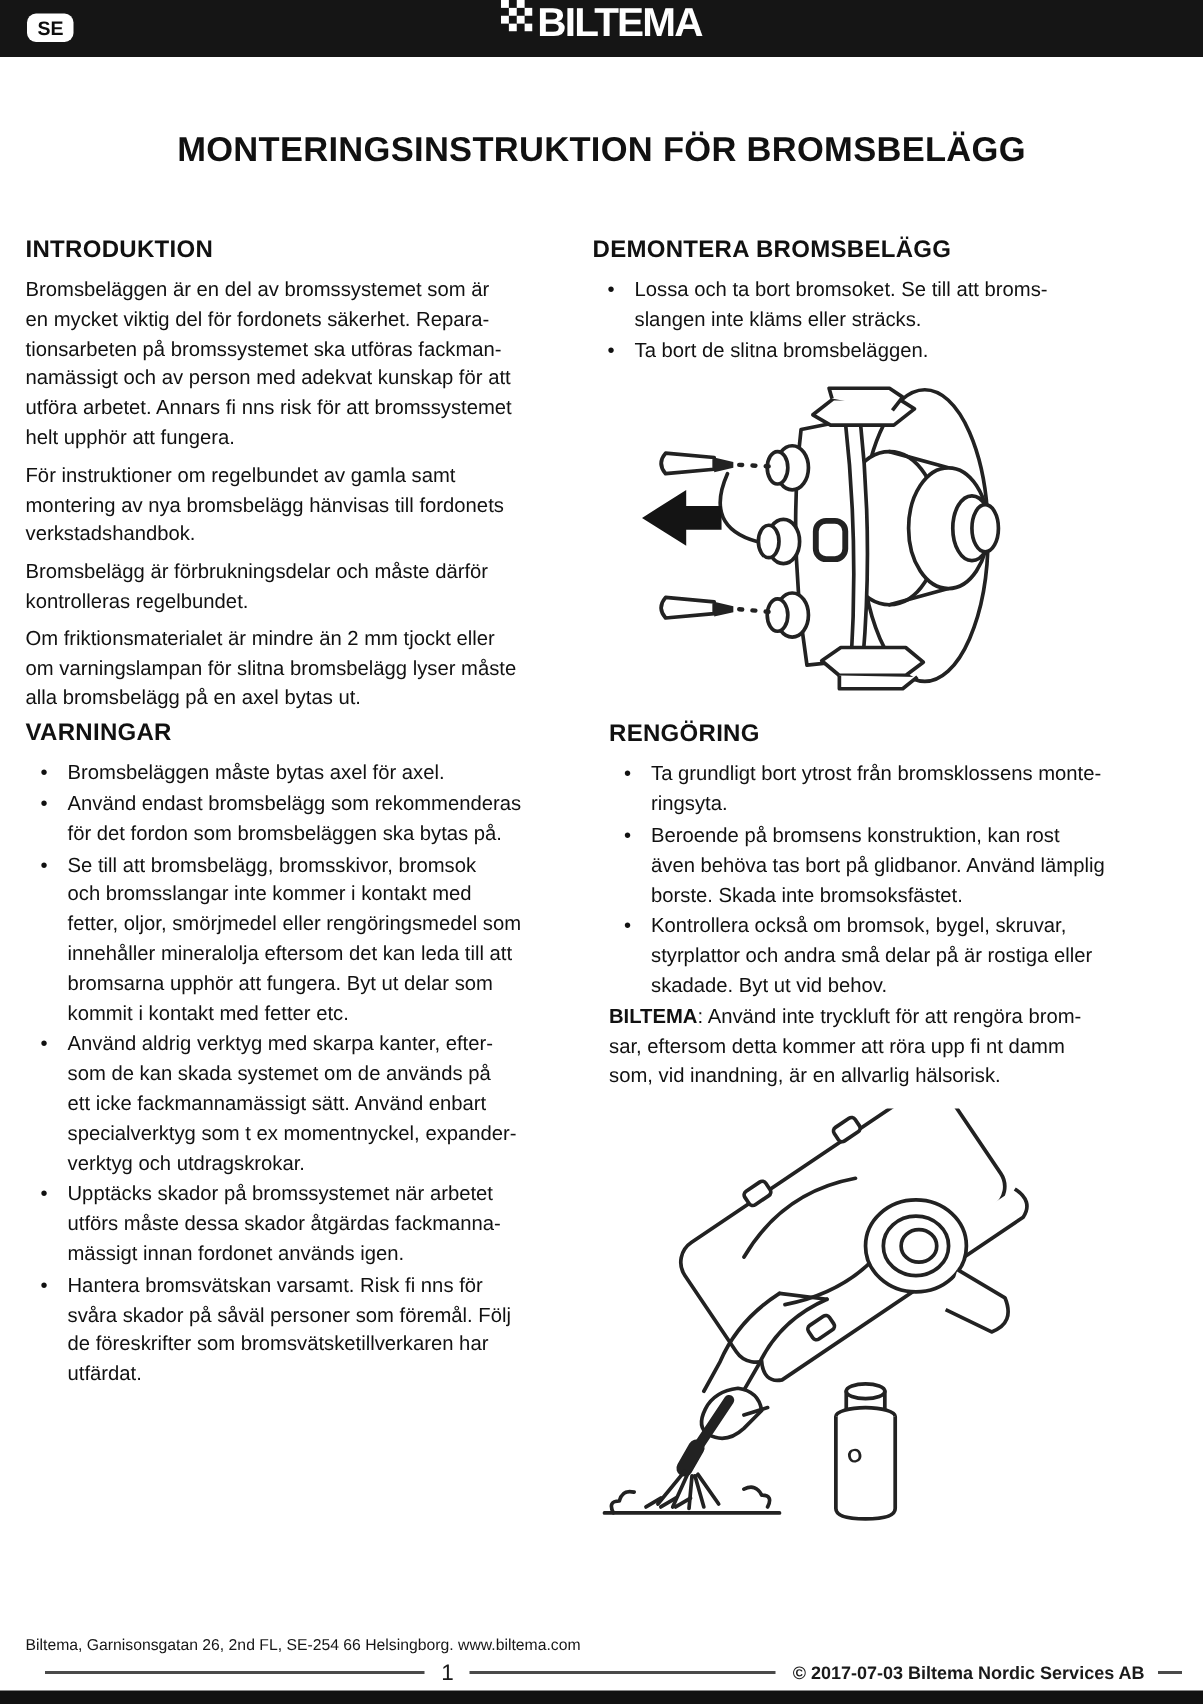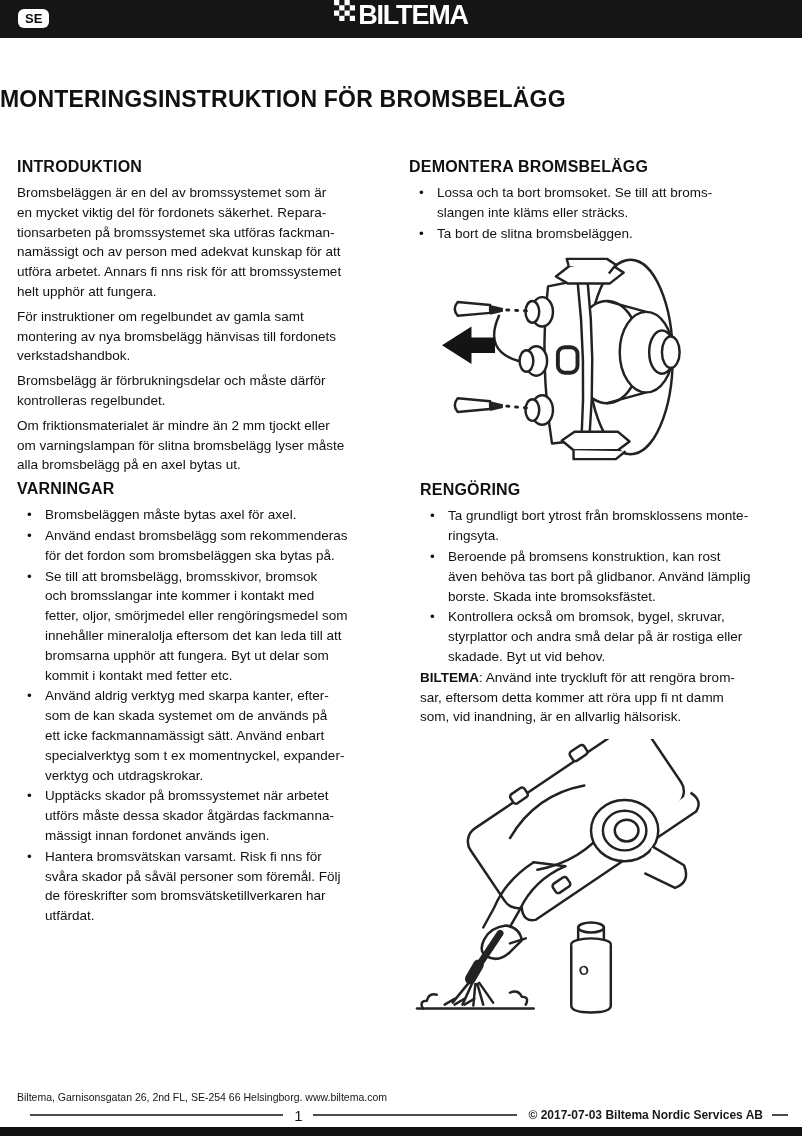--- a/index.html
+++ b/index.html
@@ -11,25 +11,25 @@
   .topbar{position:absolute;top:0;left:0;right:0;height:38px;background:#151515;}
   .lang-badge{
     position:absolute;left:18px;top:9px;background:#fff;color:#0d0d0d;
     font-weight:bold;font-size:13px;line-height:17px;padding:1px 7px;border-radius:6px;
   }
   .brand{position:absolute;left:0;right:0;top:0;height:38px;display:flex;align-items:flex-start;justify-content:center;gap:3px;}
   .brand-text{color:#fff;font-size:27px;font-weight:800;letter-spacing:-1.2px;}
   .flag-icon{display:block;}
   
   .doc-title{
-    position:absolute;top:86px;left:0;width:100%;text-align:left;margin:0;
+    position:absolute;top:86px;left:0;width:100%;text-align:center;margin:0;
     font-size:23px;font-weight:bold;letter-spacing:0.2px;
   }
   
-  .content{position:absolute;top:158px;left:17px;display:flex;gap:14px;}
+  .content{position:absolute;top:158px;left:17px;display:flex;}
   .col{width:378px;}
   h2.sec{font-size:16px;font-weight:bold;margin:0 0 7px 0;letter-spacing:0.2px;}
   .gap-top{margin-top:21px;}
   p.body{margin:0 0 5px 0;font-size:13.5px;line-height:19.8px;white-space:pre-line;}
   .bullets{margin:0;}
   .bullet{display:flex;font-size:13.5px;line-height:19.8px;margin:0 0 1px 0;}
   .bullet .dot{flex:0 0 18px;padding-left:10px;}
   .bullet .txt{white-space:pre-line;flex:1;}
   .warning-p{margin-top:3px;}
   

